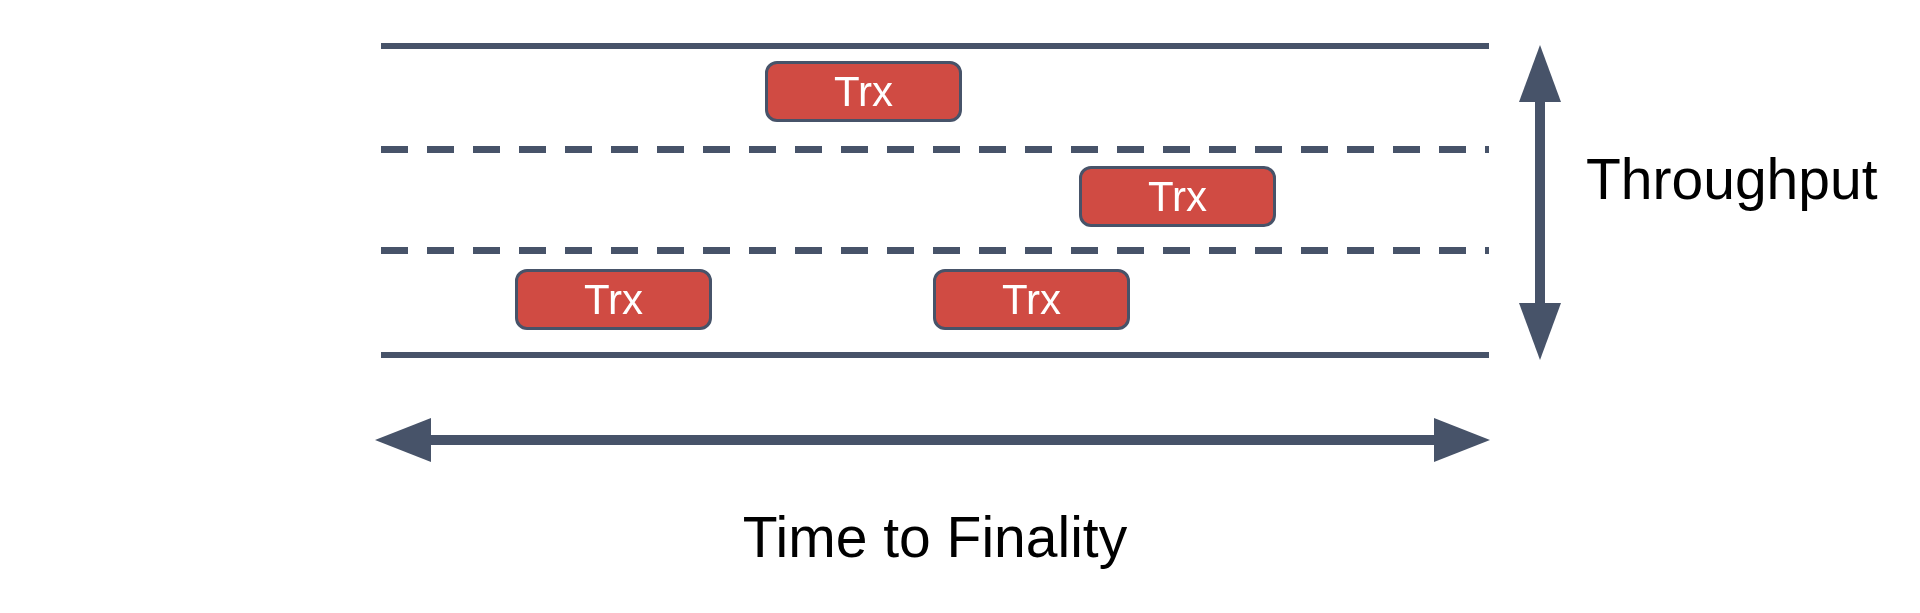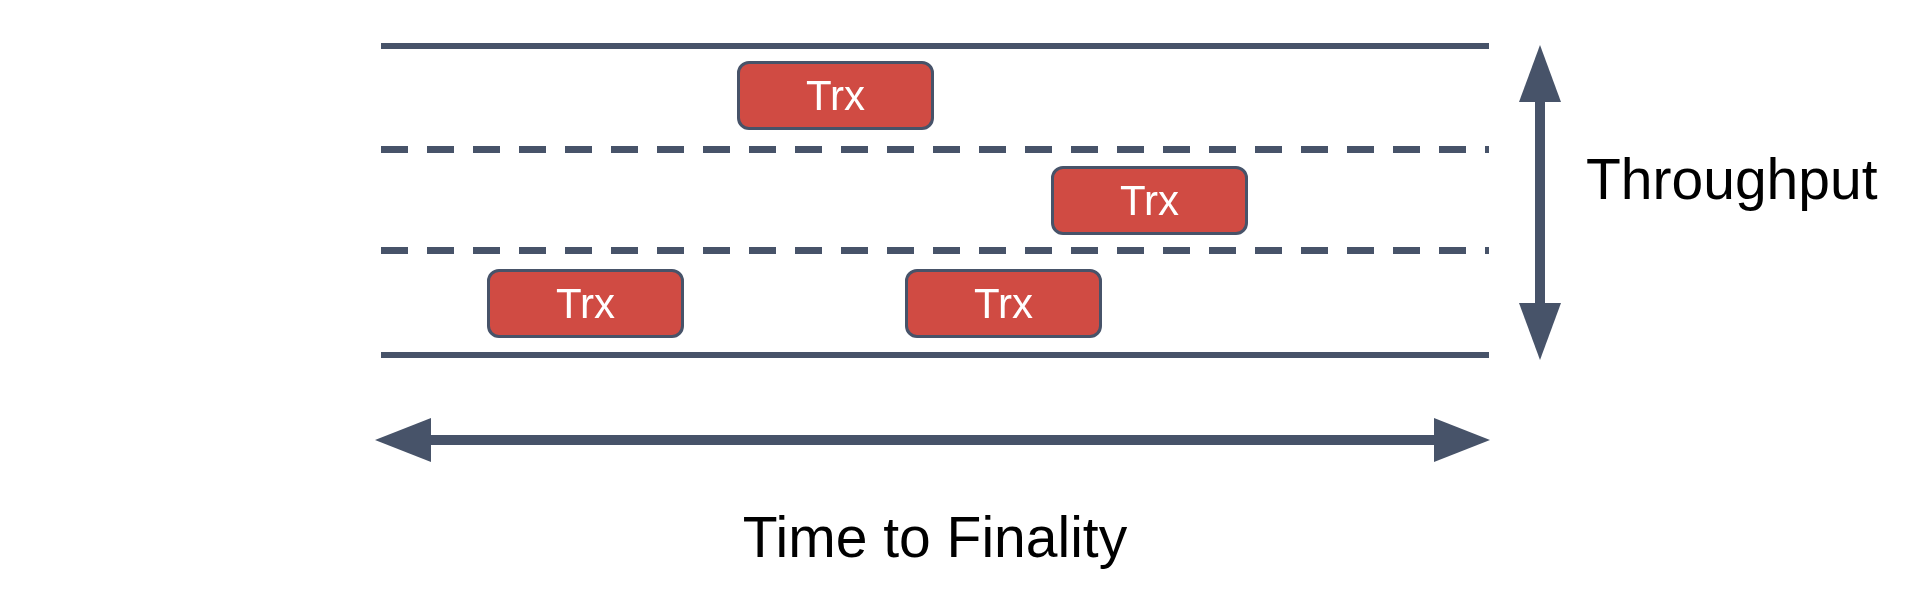--- a/index.html
+++ b/index.html
@@ -27,31 +27,32 @@
     left: 381px;
     width: 1108px;
     height: 7px;
     background: repeating-linear-gradient(90deg,
       var(--slate) 0px, var(--slate) 27px,
       transparent 27px, transparent 46px);
   }
   .trx-box {
     position: absolute;
     width: 197px;
-    height: 69px;
+    height: 61px;
     box-sizing: border-box;
     background: var(--red);
     border: 3px solid var(--slate);
     border-radius: 12px;
     display: flex;
     align-items: center;
     justify-content: center;
     color: #ffffff;
     font-size: 42px;
     line-height: 1;
+    margin-left: 28px;
   }
   .arrow-shaft-v {
     position: absolute;
     width: 10px;
     background: var(--slate);
   }
   .arrow-shaft-h {
     position: absolute;
     height: 10px;
     background: var(--slate);

